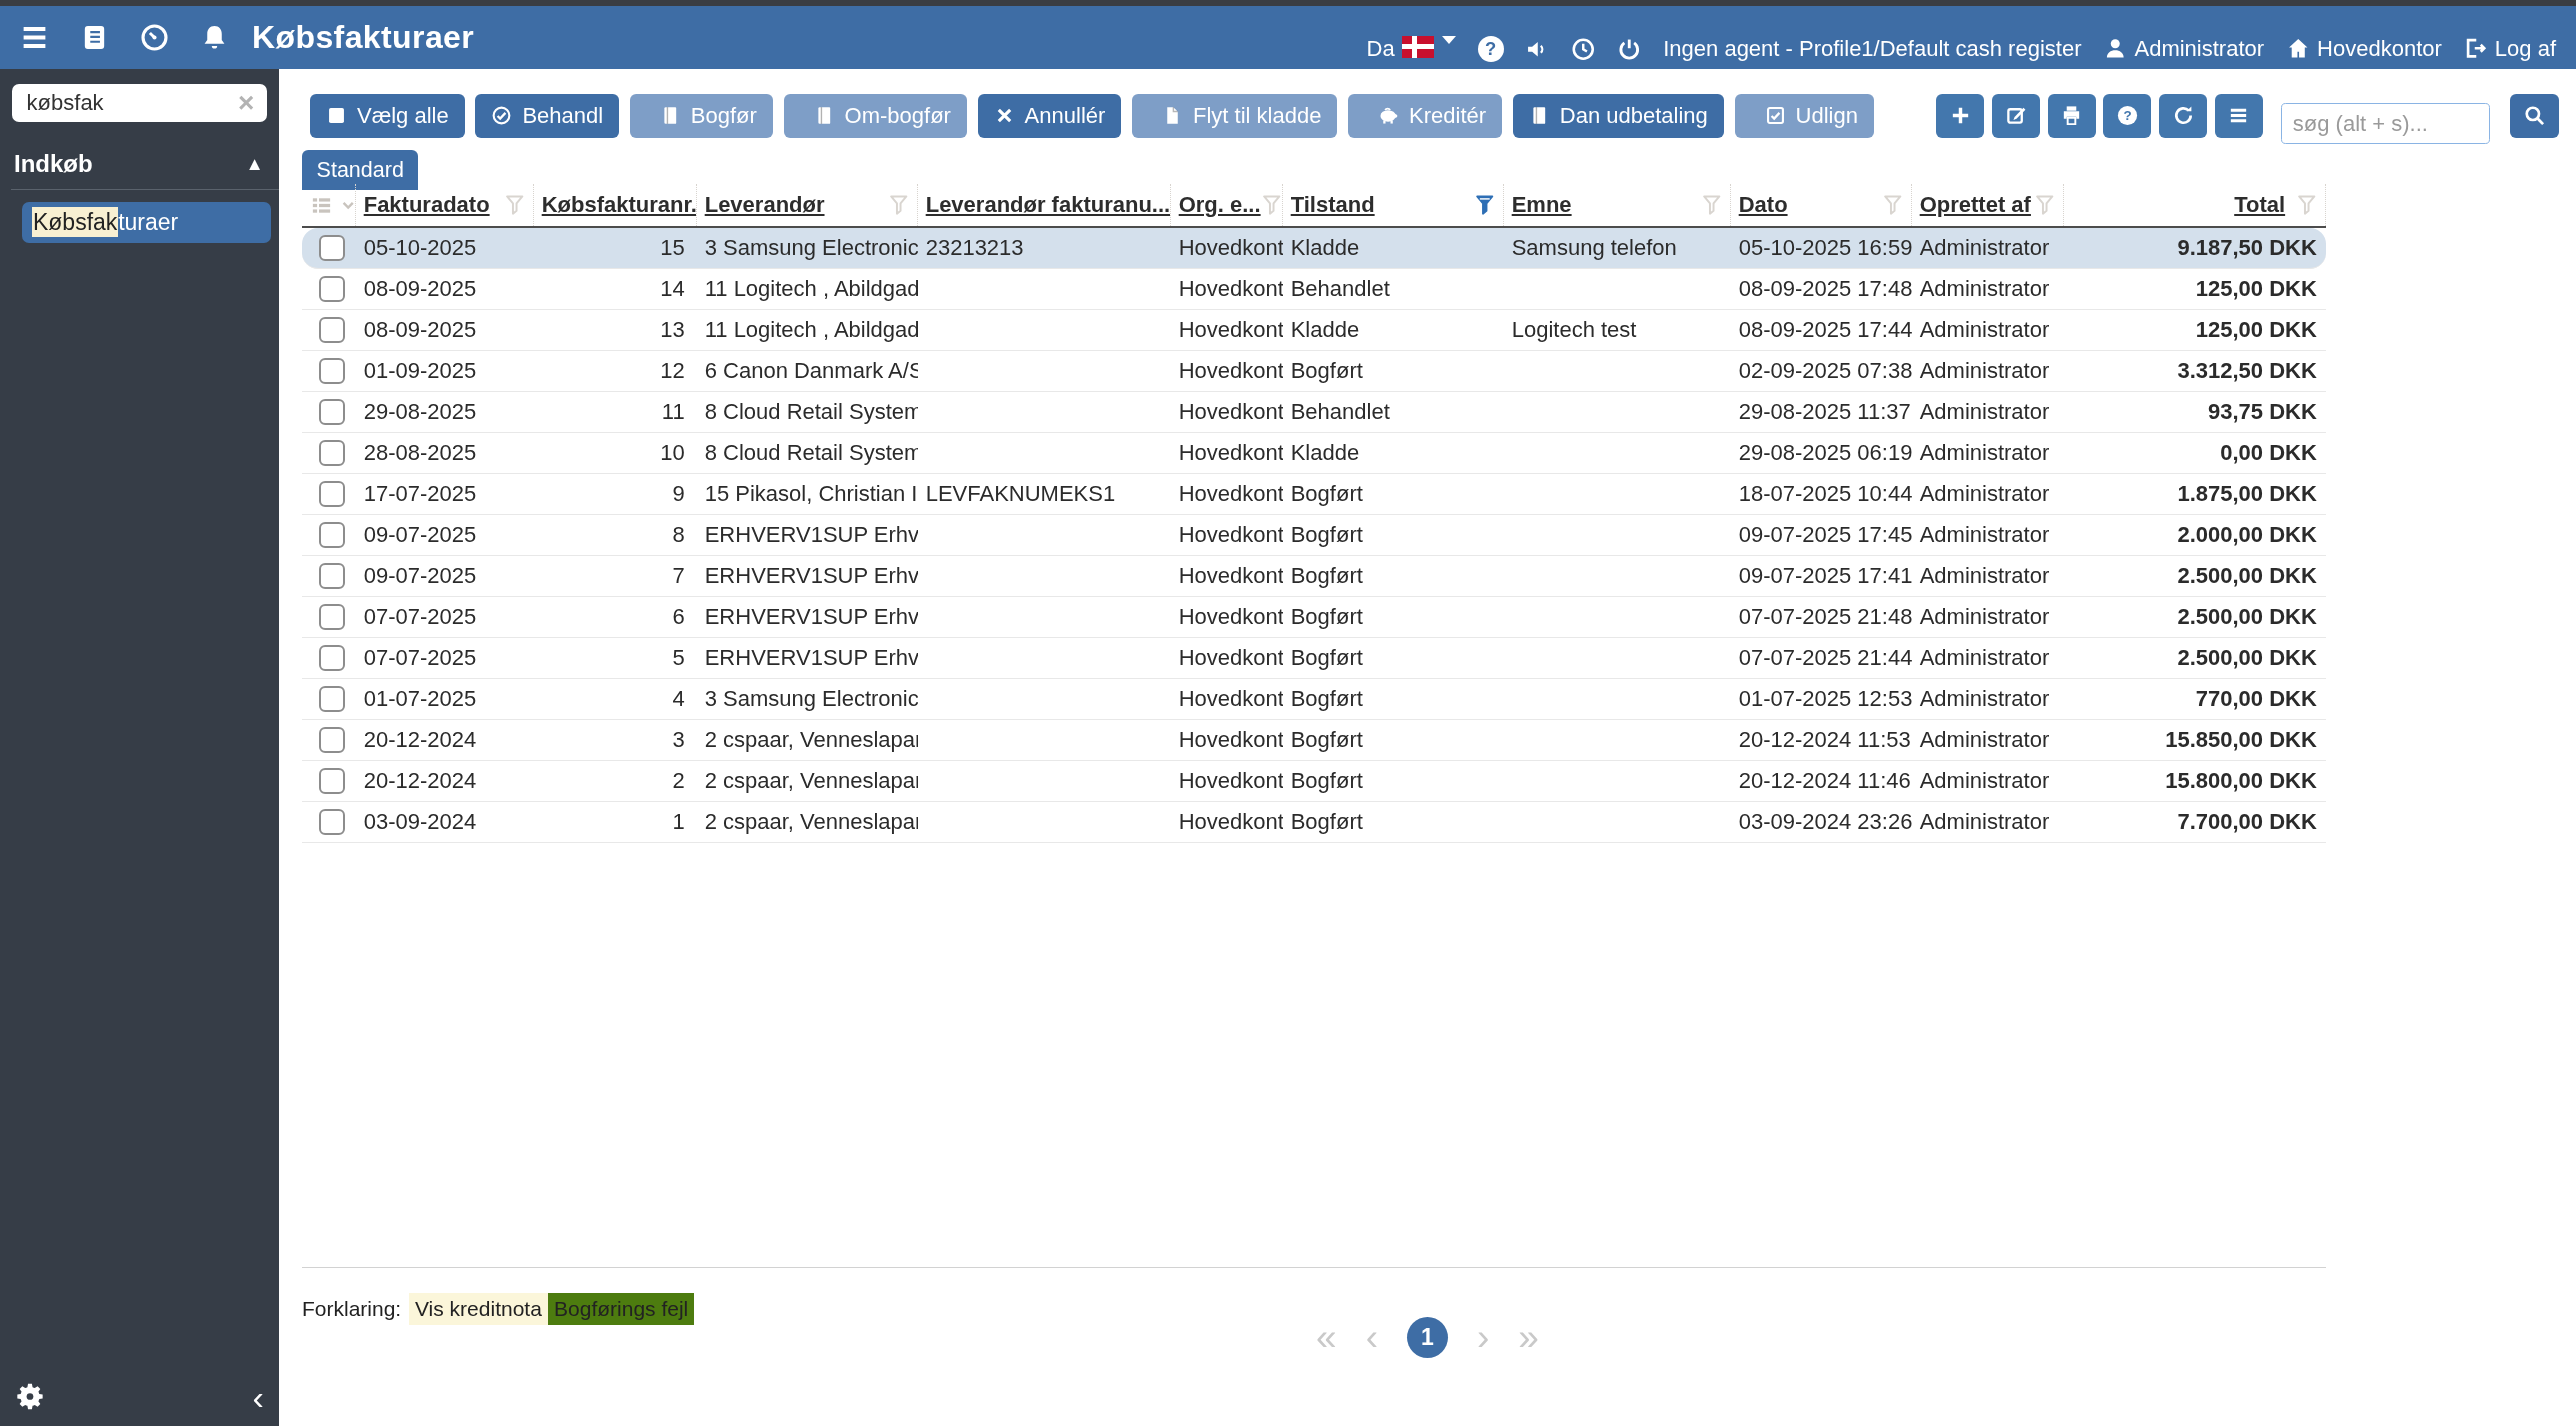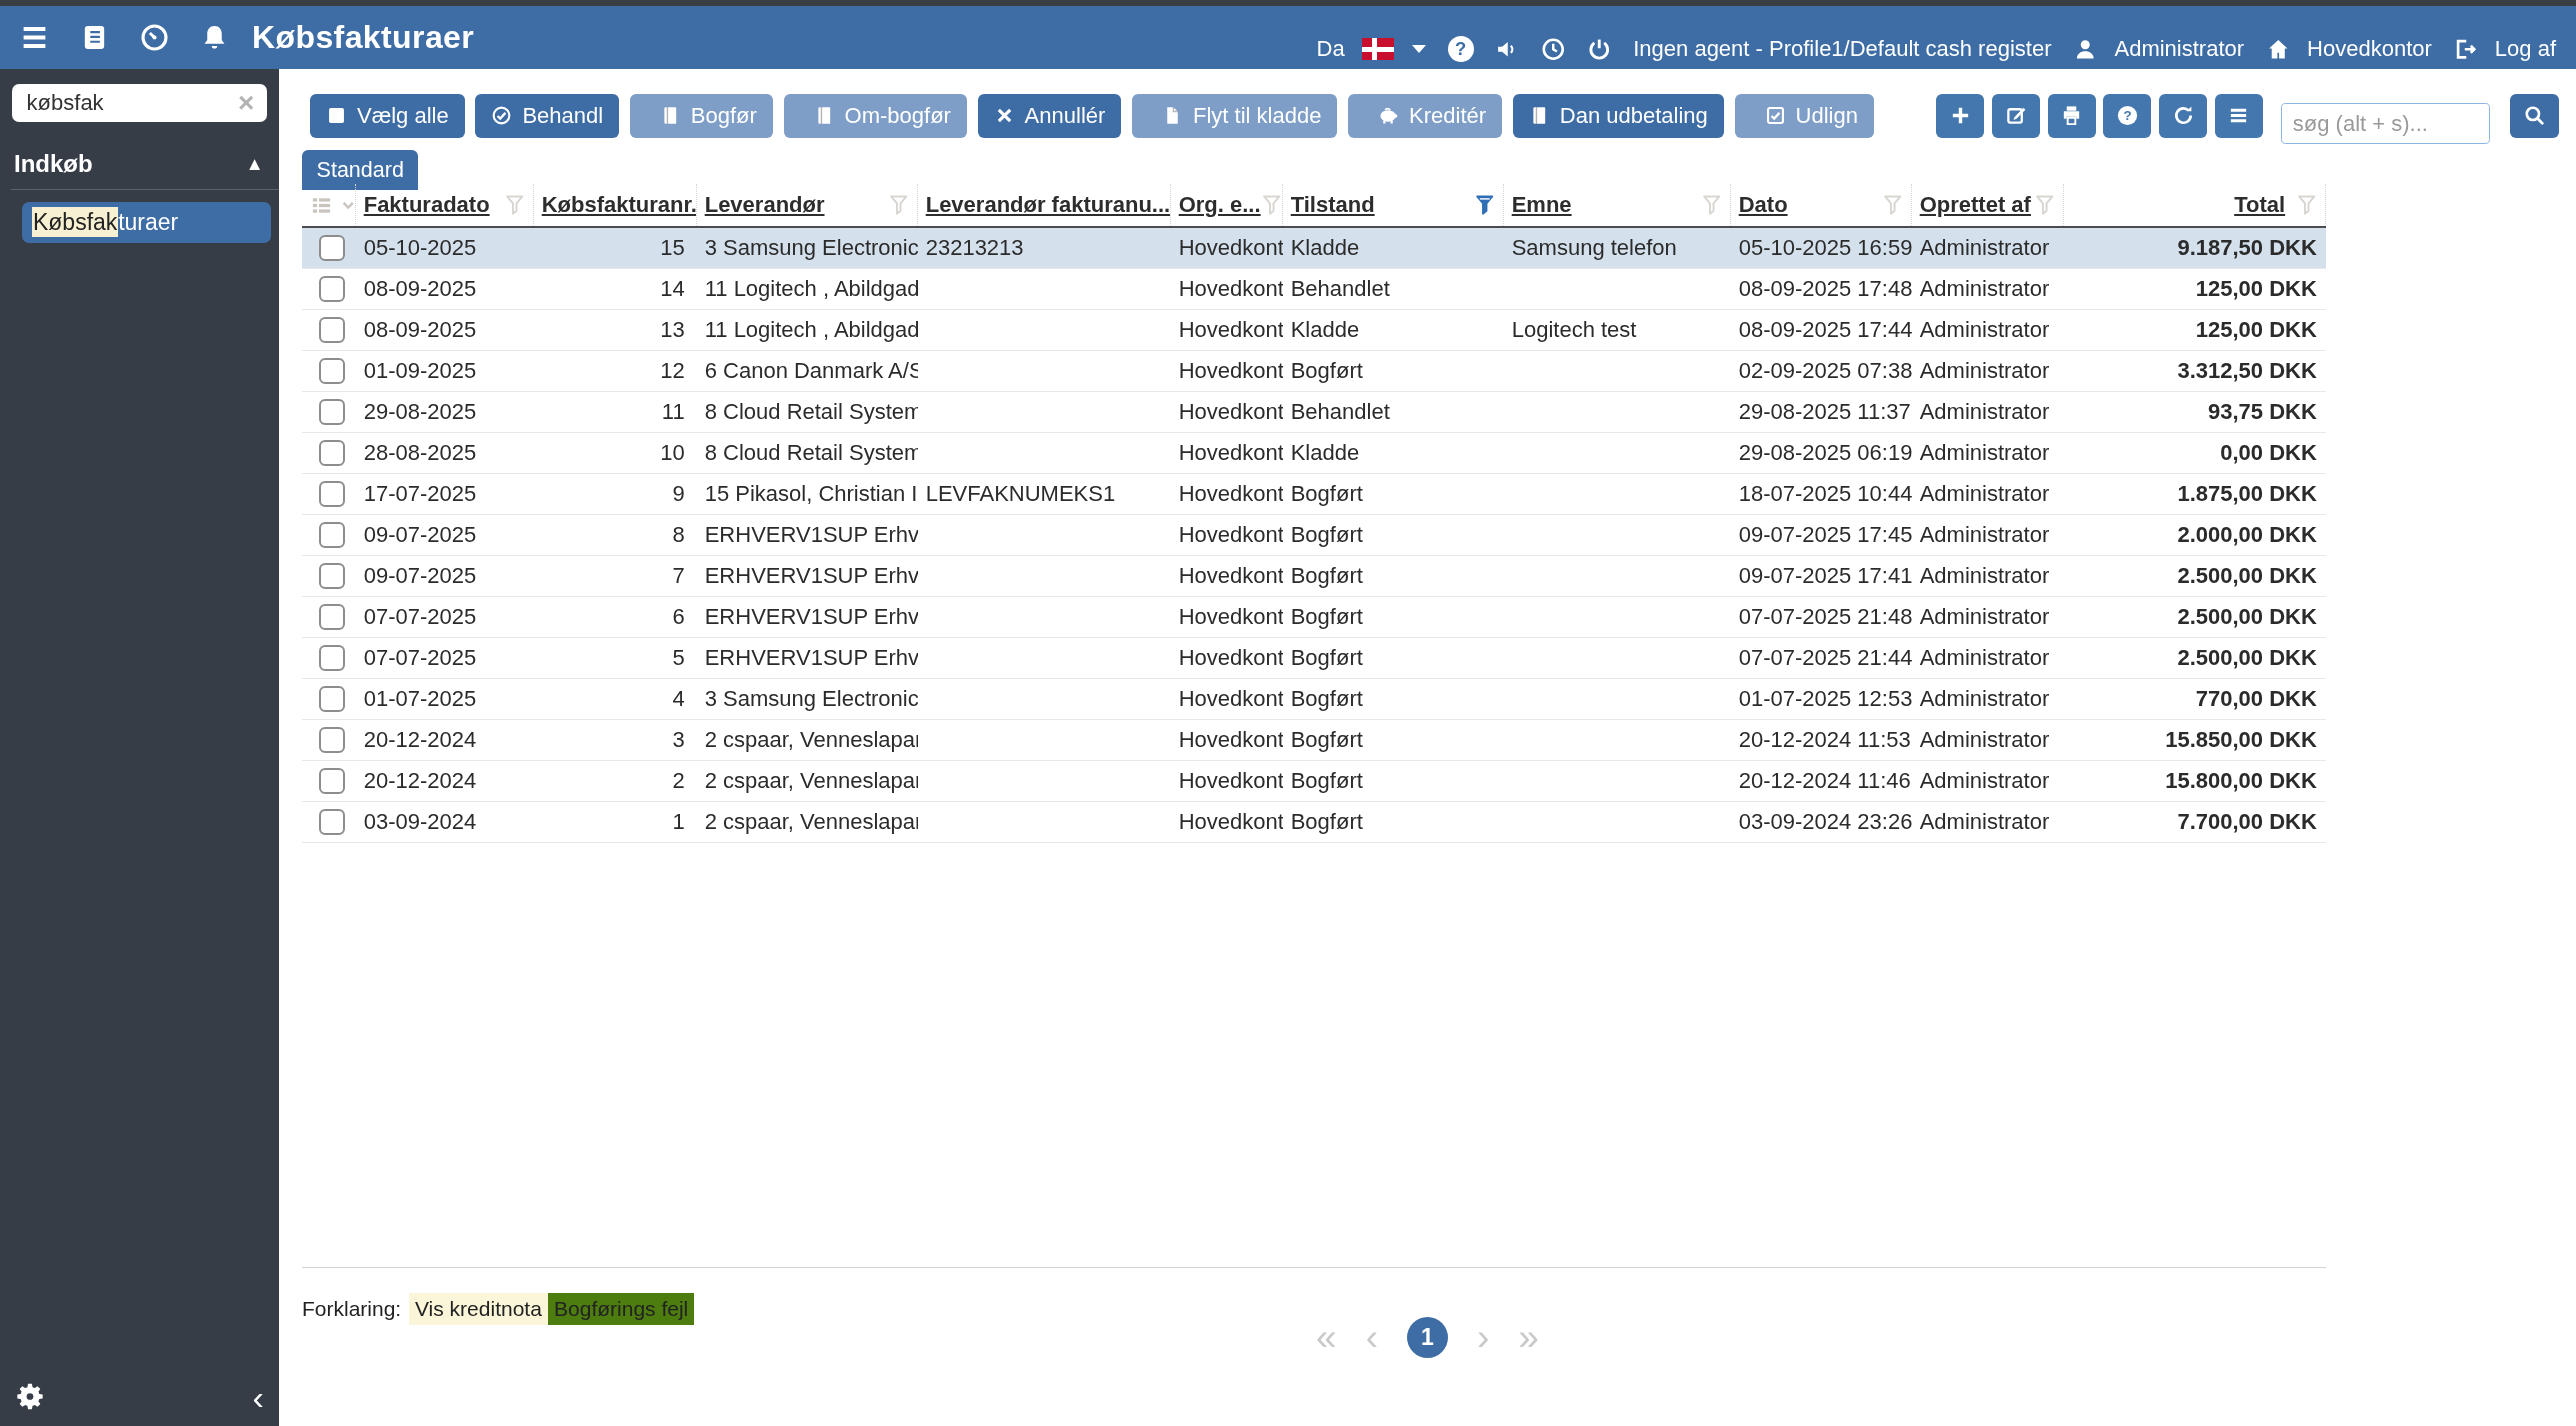--- a/index.html
+++ b/index.html
@@ -7,21 +7,21 @@
               font-family:"Liberation Sans", sans-serif; background:#fff; }
 
   
   .topstrip { position:fixed; top:0; left:0; right:0; height:6.1px; background:#3a3d42; z-index:40; }
   .navbar  { position:fixed; top:6.1px; left:0; right:0; height:63px; background:#3e6da5;
              display:flex; align-items:center; color:#fff; padding:0 20px; z-index:39; }
   .nav-left { display:flex; align-items:center; gap:31px; }
   .nav-left .ic svg { width:29px; height:29px; display:block; }
   .nav-title { font-size:32px; font-weight:bold; margin-left:23px; letter-spacing:0.4px; }
   .nav-right { margin-left:auto; display:flex; align-items:center; gap:21.5px; font-size:22px; }
-  .nav-item { display:flex; align-items:center; gap:17px; white-space:nowrap;margin-top:23px; }
+  .nav-item { display:flex; align-items:flex-start; gap:7px; white-space:nowrap;margin-top:23px; }
   .nav-item .ic svg { width:24.5px; height:24.5px; display:block; }
   .flag-dk { display:inline-block; width:32px; height:21.5px;
              background: linear-gradient(#fff,#fff) 10px 0/5.4px 100% no-repeat,
                          linear-gradient(#fff,#fff) 0 8.4px/100% 5.4px no-repeat, #c8102e; }
   .caret-down { display:inline-block; width:0; height:0; border-left:7px solid transparent;
                 border-right:7px solid transparent; border-top:8.4px solid #fff; margin-left:1.5px; }
   .help-bubble { width:26px; height:26px; border-radius:50%; background:#fff; color:#3e6da5;
                  font-weight:bold; font-size:18.4px; display:flex; align-items:center; justify-content:center; }
 
   
@@ -78,21 +78,21 @@
   .th .funnel { margin-left:auto; flex:none; display:flex; }
   .th .funnel svg { width:21.5px; height:24px; display:block; }
   .th.right-head { justify-content:flex-end; }
   .th.right-head .funnel { margin-left:10.7px; }
   .th-select { justify-content:flex-start; gap:6.1px; }
   .th-select .ic svg { width:23px; height:23px; display:block; }
   .th-select .chev svg { width:18.4px; height:18.4px; display:block; }
 
   .tr { display:flex; height:41px; align-items:center; border-bottom:0.8px solid #e8e8e8;
         font-size:22px; color:#2b2b2b; cursor:pointer; }
-  .tr.selected { background:#d4e0ec; }
+  .tr.selected { background:#d4e0ec;border-radius:16px; }
   .td { padding:0 7.7px; white-space:nowrap; overflow:hidden; }
   .cb { width:26px; height:26px; border:2.3px solid #8d8d8d; border-radius:6.1px; background:#fff;
         margin-left:9.2px; flex:none; cursor:pointer; }
 
   .col-select      { width:54px;  flex:none; }
   .col-fakturadato { width:178px; flex:none; }
   .col-nr          { width:163px; flex:none; }
   .col-leverandor  { width:221px; flex:none; }
   .col-levfaknr    { width:253px; flex:none; }
   .col-org         { width:112px; flex:none; }

